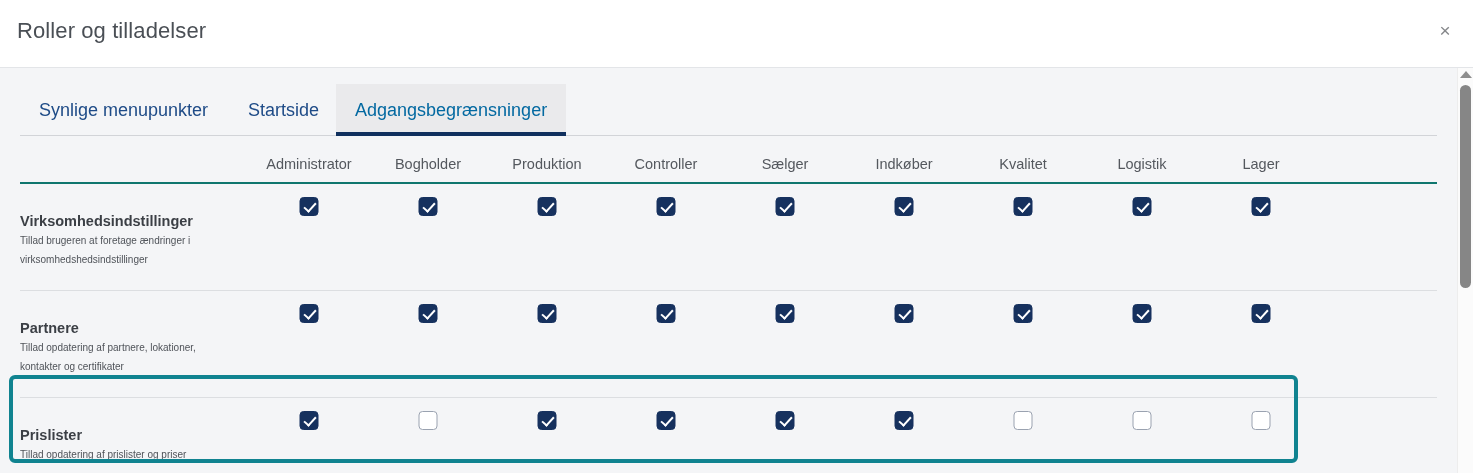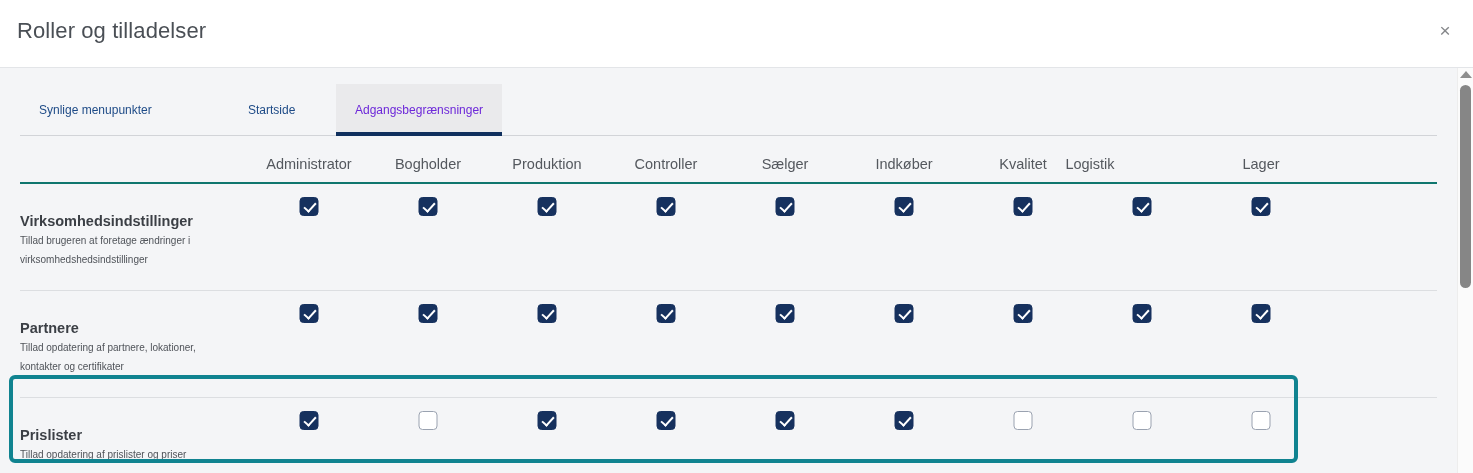--- a/index.html
+++ b/index.html
@@ -71,28 +71,28 @@
     width: 1417px;
     height: 52px;
     border-bottom: 1px solid #d2d4d8;
   }
   .tab {
     position: absolute;
     top: 0;
     height: 52px;
     line-height: 52px;
     padding: 0 19px;
-    font-size: 12px;
+    font-size: 18px;
     color: #1e4b87;
     cursor: pointer;
     white-space: nowrap;
   }
   .tab.active {
     background: #eaeaec;
-    color: #6d28d9;
+    color: #0369a1;
     border-bottom: 4px solid #10305e;
   }
 
   
   .perm-table {
     position: absolute;
     top: 68px;
     left: 0;
     width: 1457px;
   }
@@ -237,21 +237,21 @@
 
   <div class="perm-table">
     <div class="col-head-row">
         <div class="col-head" style="left: 289px;">Administrator</div>
         <div class="col-head" style="left: 408px;">Bogholder</div>
         <div class="col-head" style="left: 527px;">Produktion</div>
         <div class="col-head" style="left: 646px;">Controller</div>
         <div class="col-head" style="left: 765px;">Sælger</div>
         <div class="col-head" style="left: 884px;">Indkøber</div>
         <div class="col-head" style="left: 1003px;">Kvalitet</div>
-        <div class="col-head" style="left: 1070px; text-align: right;">Logistik</div>
+        <div class="col-head" style="left: 1122px; text-align: right;">Logistik</div>
         <div class="col-head" style="left: 1241px;">Lager</div>
       </div>
     <div id="rows-container">
         <div class="perm-row r1">
           <div class="row-label-wrap">
             <div class="row-title">Virksomhedsindstillinger</div>
             <div class="row-desc">Tillad brugeren at foretage ændringer i virksomhedshedsindstillinger</div>
           </div>
           <div class="cb-cell" style="left: 289px;">
             <span class="checkbox checked"></span>

